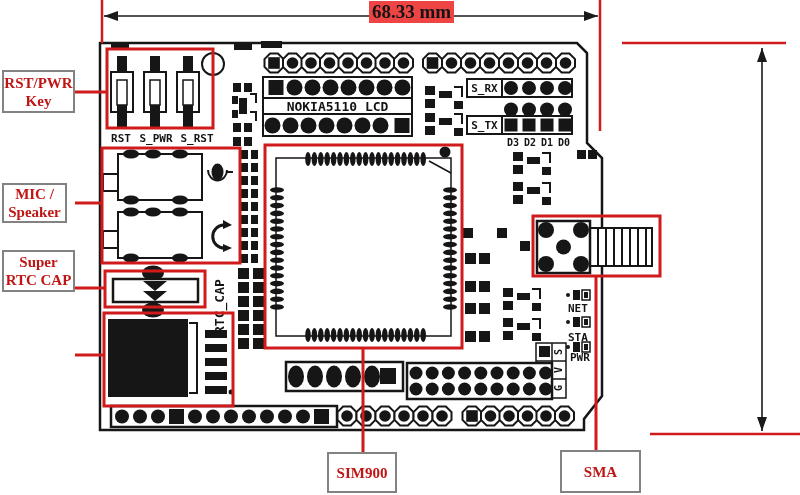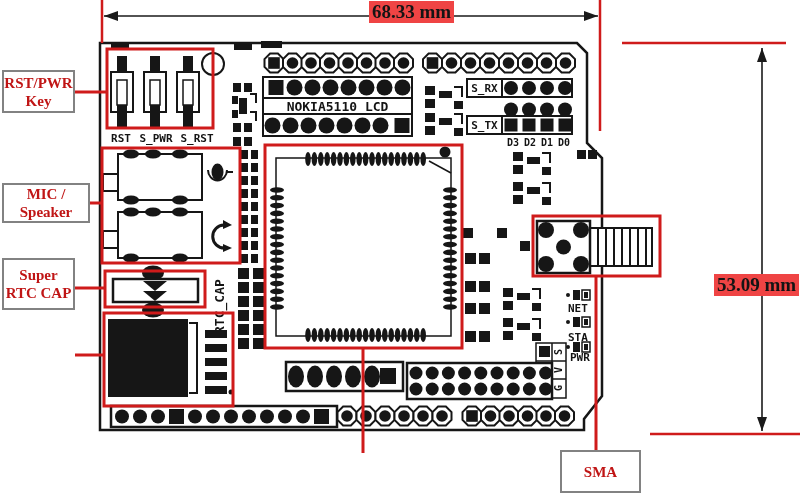--- a/index.html
+++ b/index.html
@@ -478,30 +478,32 @@
   <g>
     <line class="redln2" x1="622" y1="43" x2="786" y2="43"></line>
     <line class="redln2" x1="650" y1="434" x2="800" y2="434"></line>
     <line class="dimln" x1="762" y1="48" x2="762" y2="431"></line>
     <polygon class="arrow" points="762,48 757,62 767,62"></polygon>
     <polygon class="arrow" points="762,431 757,417 767,417"></polygon>
   </g>
 </svg>
 
   <div class="dimtext" style="left:369px;top:1px">68.33 mm</div>
-  <div class="dimtext" style="left:714px;top:274px">53.09 mm</div>
 
   <div class="callout" style="left:2px;top:70px;width:73px;height:43px">
     <div>RST/PWR</div>
     <div>Key</div>
   </div>
-  <div class="callout" style="left:2px;top:183px;width:88px;height:40px">
+  <div class="callout" style="left:2px;top:183px;width:65px;height:40px">
     <div>MIC /</div>
     <div>Speaker</div>
   </div>
-  <div class="callout" style="left:2px;top:258px;width:73px;height:52px">
+  <div class="callout" style="left:2px;top:250px;width:73px;height:42px">
     <div>Super</div>
     <div>RTC CAP</div>
+  </div>
+  <div class="callout" style="left:327px;top:452px;width:70px;height:41px">
+    <div>SIM900</div>
   </div>
   <div class="callout" style="left:560px;top:450px;width:81px;height:43px">
     <div>SMA</div>
   </div>
 </div>
 
 </body></html>

